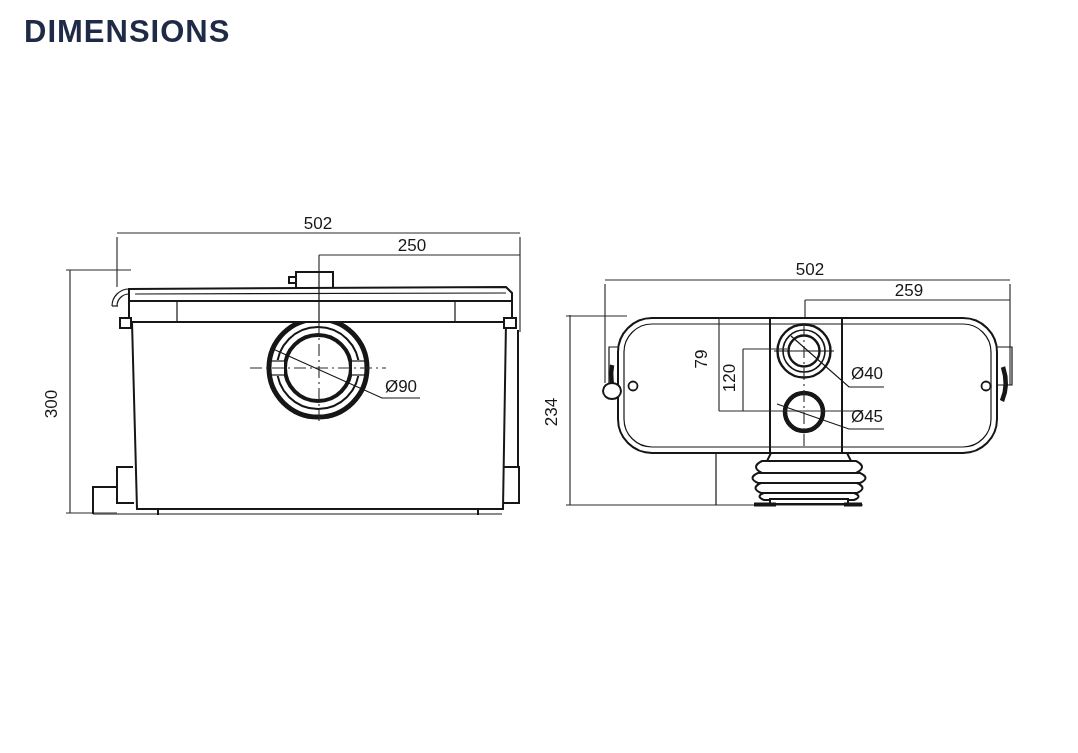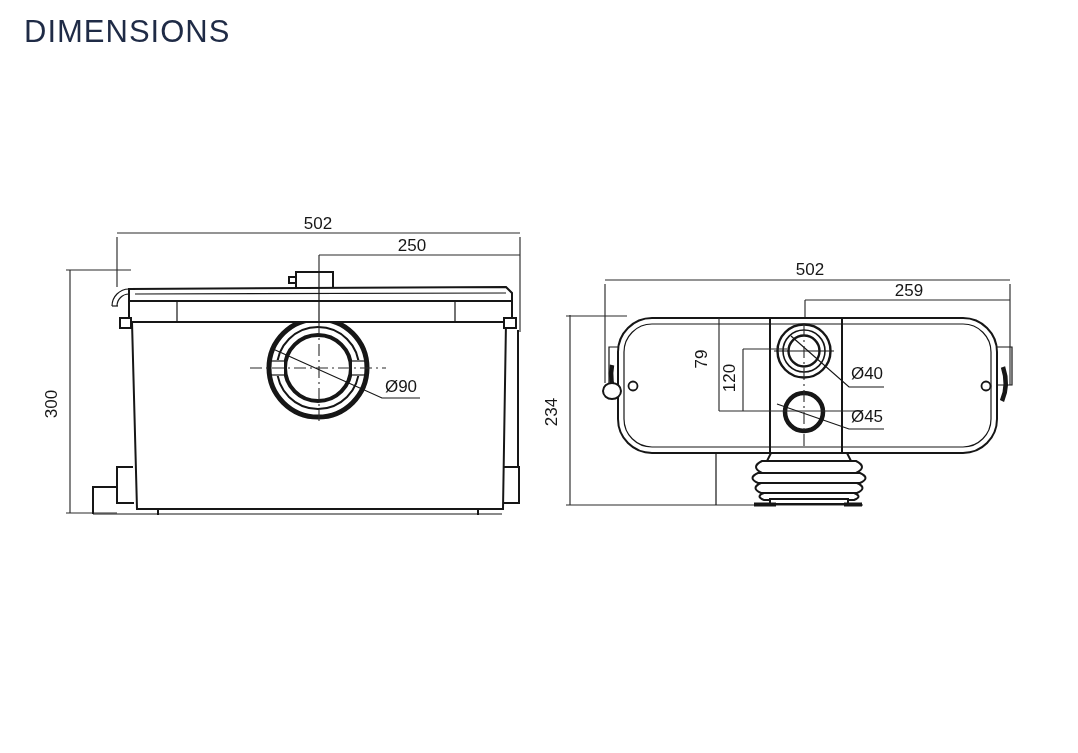--- a/index.html
+++ b/index.html
@@ -1,18 +1,18 @@
 <!DOCTYPE html>
 <html><head>
 <meta charset="utf-8">
 <style>
   html,body{margin:0;padding:0;background:#fff;}
   .page{position:relative;width:1078px;height:753px;background:#ffffff;overflow:hidden;
         font-family:"Liberation Sans", sans-serif;}
-  .page-title{position:absolute;left:24px;top:14px;font-size:31px;font-weight:400;
+  .page-title{position:absolute;left:24px;top:14px;font-size:31px;font-weight:700;
               letter-spacing:1px;color:#1f2b46;}
   svg{position:absolute;left:0;top:0;}
   svg text{font-family:"Liberation Sans", sans-serif;font-size:17px;fill:#161616;}
   .outline{stroke:#161616;stroke-width:2;fill:#ffffff;}
   .oline{stroke:#161616;stroke-width:2;fill:none;}
   .thin{stroke:#161616;stroke-width:1.2;fill:none;}
   .dim{stroke:#2a2a2a;stroke-width:1.15;fill:none;}
   .cline{stroke:#2a2a2a;stroke-width:1.1;fill:none;stroke-dasharray:12 4 2 4;}
   .thick{stroke:#161616;fill:none;}
 </style>

